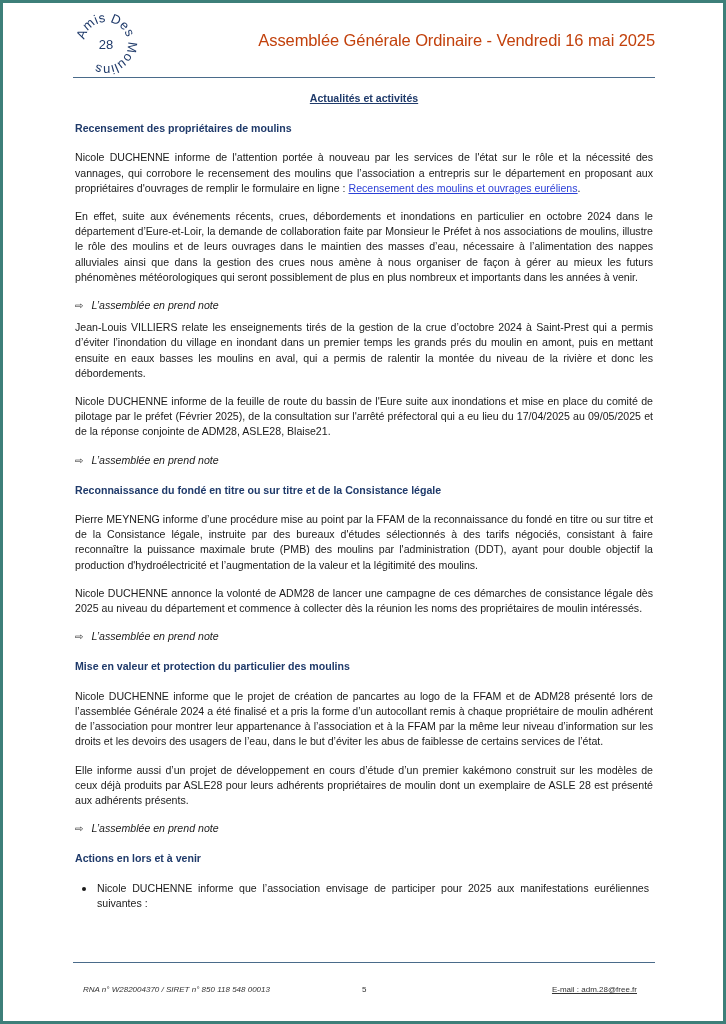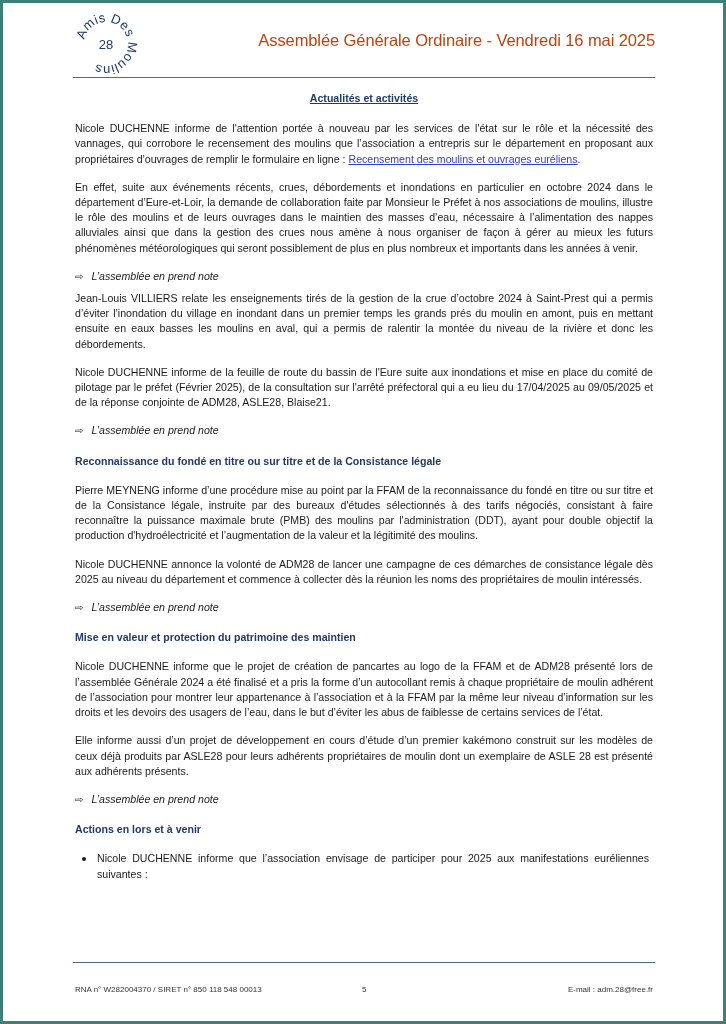--- a/index.html
+++ b/index.html
@@ -50,23 +50,23 @@
     position: absolute; left: 3px; top: 6px; width: 4px; height: 4px; border-radius: 50%; background: #1a1a1a;
   }
   .footer-rule {
     position: absolute; left: 70px; right: 68px; top: 959px;
     border-top: 1.5px solid #4a6b8a;
   }
   .footer {
     position: absolute; left: 72px; right: 70px; top: 982px;
     font-size: 8px; color: #333; height: 12px;
   }
-  .footer .left { position: absolute; left: 0; }
+  .footer .left { position: absolute; left: 8px; font-style: italic; }
   .footer .center { position: absolute; left: 287px; }
-  .footer .right { position: absolute; right: 0; }
+  .footer .right { position: absolute; right: 16px; text-decoration: underline; }
 </style>
 </head>
 <body>
 
 <div class="page">
 
   <div class="logo">
     <svg width="66" height="66" viewBox="0 0 66 66">
       <defs>
         <path id="logoArc" d="M 33,33 m -22,0 a 22,22 0 1,1 44,0 a 22,22 0 1,1 -44,0"></path>
@@ -77,20 +77,21 @@
       <text x="33" y="38" text-anchor="middle" font-family="Liberation Sans, sans-serif" font-size="13" fill="#1f3a6a">28</text>
     </svg>
   </div>
 
   <div class="doc-title">Assemblée Générale Ordinaire - Vendredi 16 mai 2025</div>
   <div class="header-rule"></div>
 
   <div class="content">
     <div class="h-main">Actualités et activités</div>
 
+    <div class="h-sec">Recensement des propriétaires de moulins</div>
     <p class="body">
       <span>Nicole DUCHENNE informe de l'attention portée à nouveau par les services de l'état sur le rôle et la nécessité des vannages, qui corrobore le recensement des moulins que l’association a entrepris sur le département en proposant aux propriétaires d'ouvrages de remplir le formulaire en ligne : </span><span class="link">Recensement des moulins et ouvrages euréliens</span><span>.</span>
     </p>
     <p class="body">En effet, suite aux événements récents, crues, débordements et inondations en particulier en octobre 2024 dans le département d’Eure-et-Loir, la demande de collaboration faite par Monsieur le Préfet à nos associations de moulins, illustre le rôle des moulins et de leurs ouvrages dans le maintien des masses d’eau, nécessaire à l’alimentation des nappes alluviales ainsi que dans la gestion des crues nous amène à nous organiser de façon à gérer au mieux les futurs phénomènes météorologiques qui seront possiblement de plus en plus nombreux et importants dans les années à venir.</p>
     <div class="note">
       <span class="arrow">⇨</span><span>L’assemblée en prend note</span>
     </div>
 
     <p class="body">Jean-Louis VILLIERS relate les enseignements tirés de la gestion de la crue d’octobre 2024 à Saint-Prest qui a permis d’éviter l’inondation du village en inondant dans un premier temps les grands prés du moulin en amont, puis en mettant ensuite en eaux basses les moulins en aval, qui a permis de ralentir la montée du niveau de la rivière et donc les débordements.</p>
     <p class="body">Nicole DUCHENNE informe de la feuille de route du bassin de l'Eure suite aux inondations et mise en place du comité de pilotage par le préfet (Février 2025), de la consultation sur l'arrêté préfectoral qui a eu lieu du 17/04/2025 au 09/05/2025 et de la réponse conjointe de ADM28, ASLE28, Blaise21.</p>
@@ -100,21 +101,21 @@
     <div class="gap"></div>
 
     <div class="h-sec">Reconnaissance du fondé en titre ou sur titre et de la Consistance légale</div>
     <p class="body">Pierre MEYNENG informe d’une procédure mise au point par la FFAM de la reconnaissance du fondé en titre ou sur titre et de la Consistance légale, instruite par des bureaux d'études sélectionnés à des tarifs négociés, consistant à faire reconnaître la puissance maximale brute (PMB) des moulins par l'administration (DDT), ayant pour double objectif la production d'hydroélectricité et l’augmentation de la valeur et la légitimité des moulins.</p>
     <p class="body">Nicole DUCHENNE annonce la volonté de ADM28 de lancer une campagne de ces démarches de consistance légale dès 2025 au niveau du département et commence à collecter dès la réunion les noms des propriétaires de moulin intéressés.</p>
     <div class="note">
       <span class="arrow">⇨</span><span>L’assemblée en prend note</span>
     </div>
     <div class="gap"></div>
 
-    <div class="h-sec">Mise en valeur et protection du patrimoine des maintien</div>
+    <div class="h-sec">Mise en valeur et protection du particulier des moulins</div>
     <p class="body">Nicole DUCHENNE informe que le projet de création de pancartes au logo de la FFAM et de ADM28 présenté lors de l’assemblée Générale 2024 a été finalisé et a pris la forme d’un autocollant remis à chaque propriétaire de moulin adhérent de l’association pour montrer leur appartenance à l’association et à la FFAM par la même leur niveau d’information sur les droits et les devoirs des usagers de l’eau, dans le but d’éviter les abus de faiblesse de certains services de l’état.</p>
     <p class="body">Elle informe aussi d’un projet de développement en cours d’étude d’un premier kakémono construit sur les modèles de ceux déjà produits par ASLE28 pour leurs adhérents propriétaires de moulin dont un exemplaire de ASLE 28 est présenté aux adhérents présents.</p>
     <div class="note">
       <span class="arrow">⇨</span><span>L’assemblée en prend note</span>
     </div>
     <div class="gap"></div>
 
     <div class="h-sec">Actions en lors et à venir</div>
     <ul class="bullets">
       <li>

